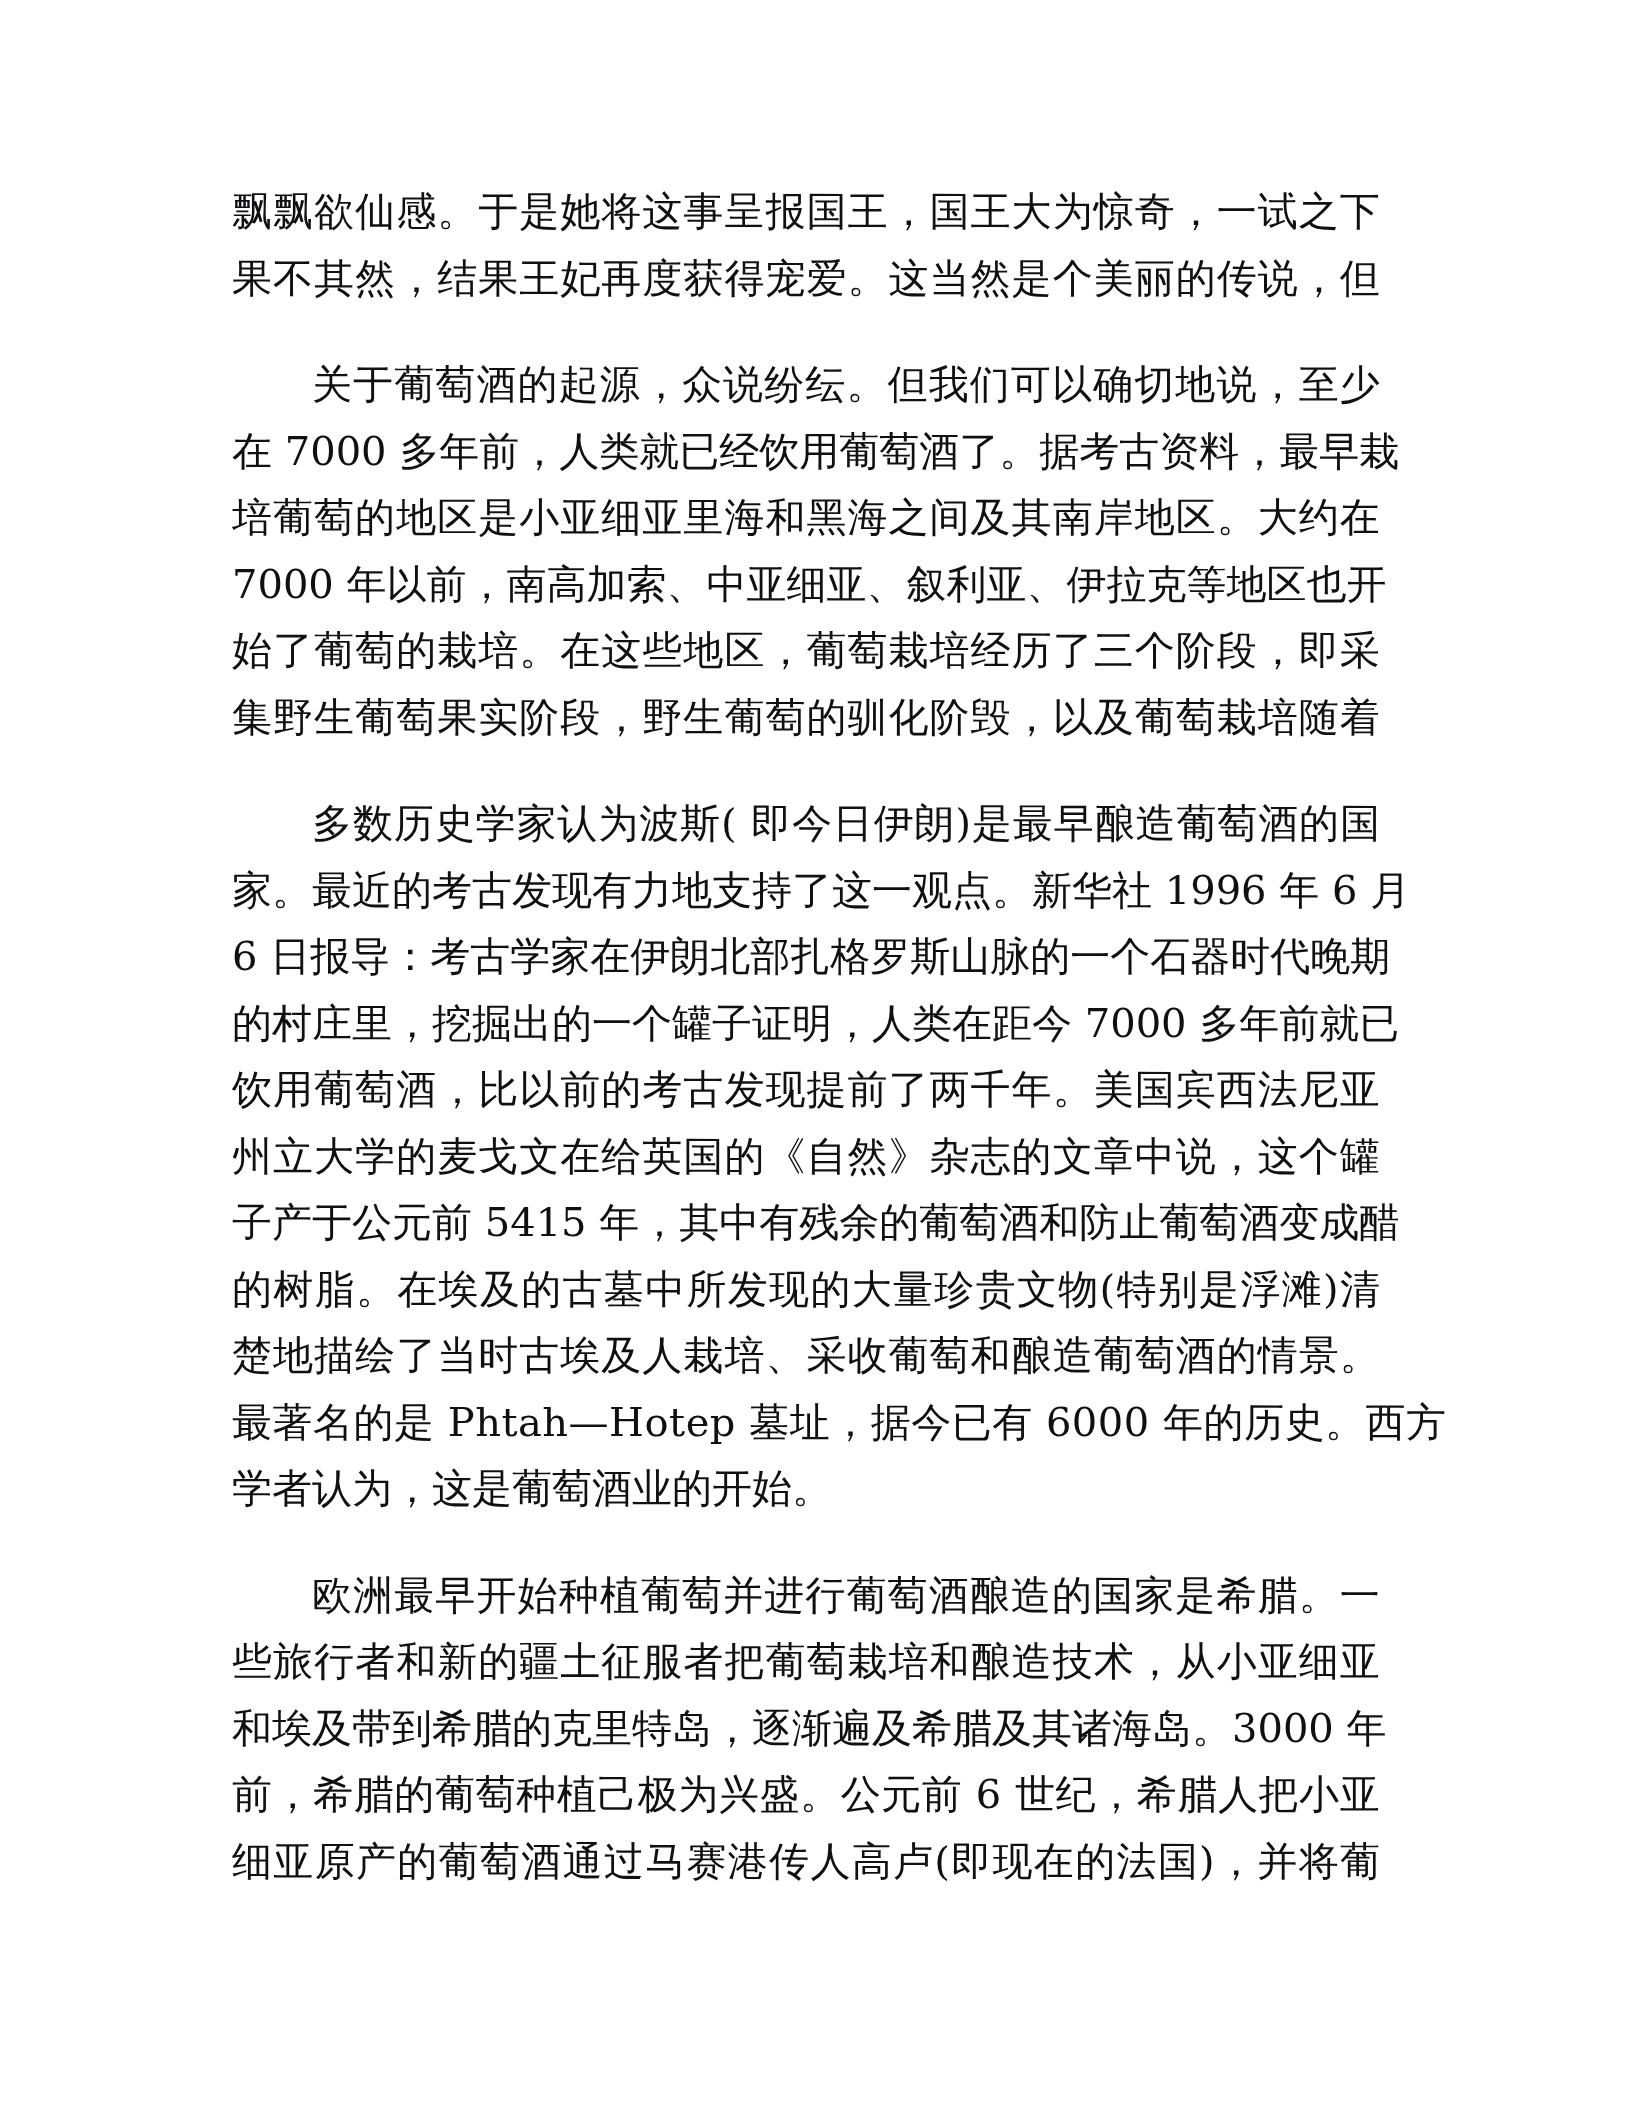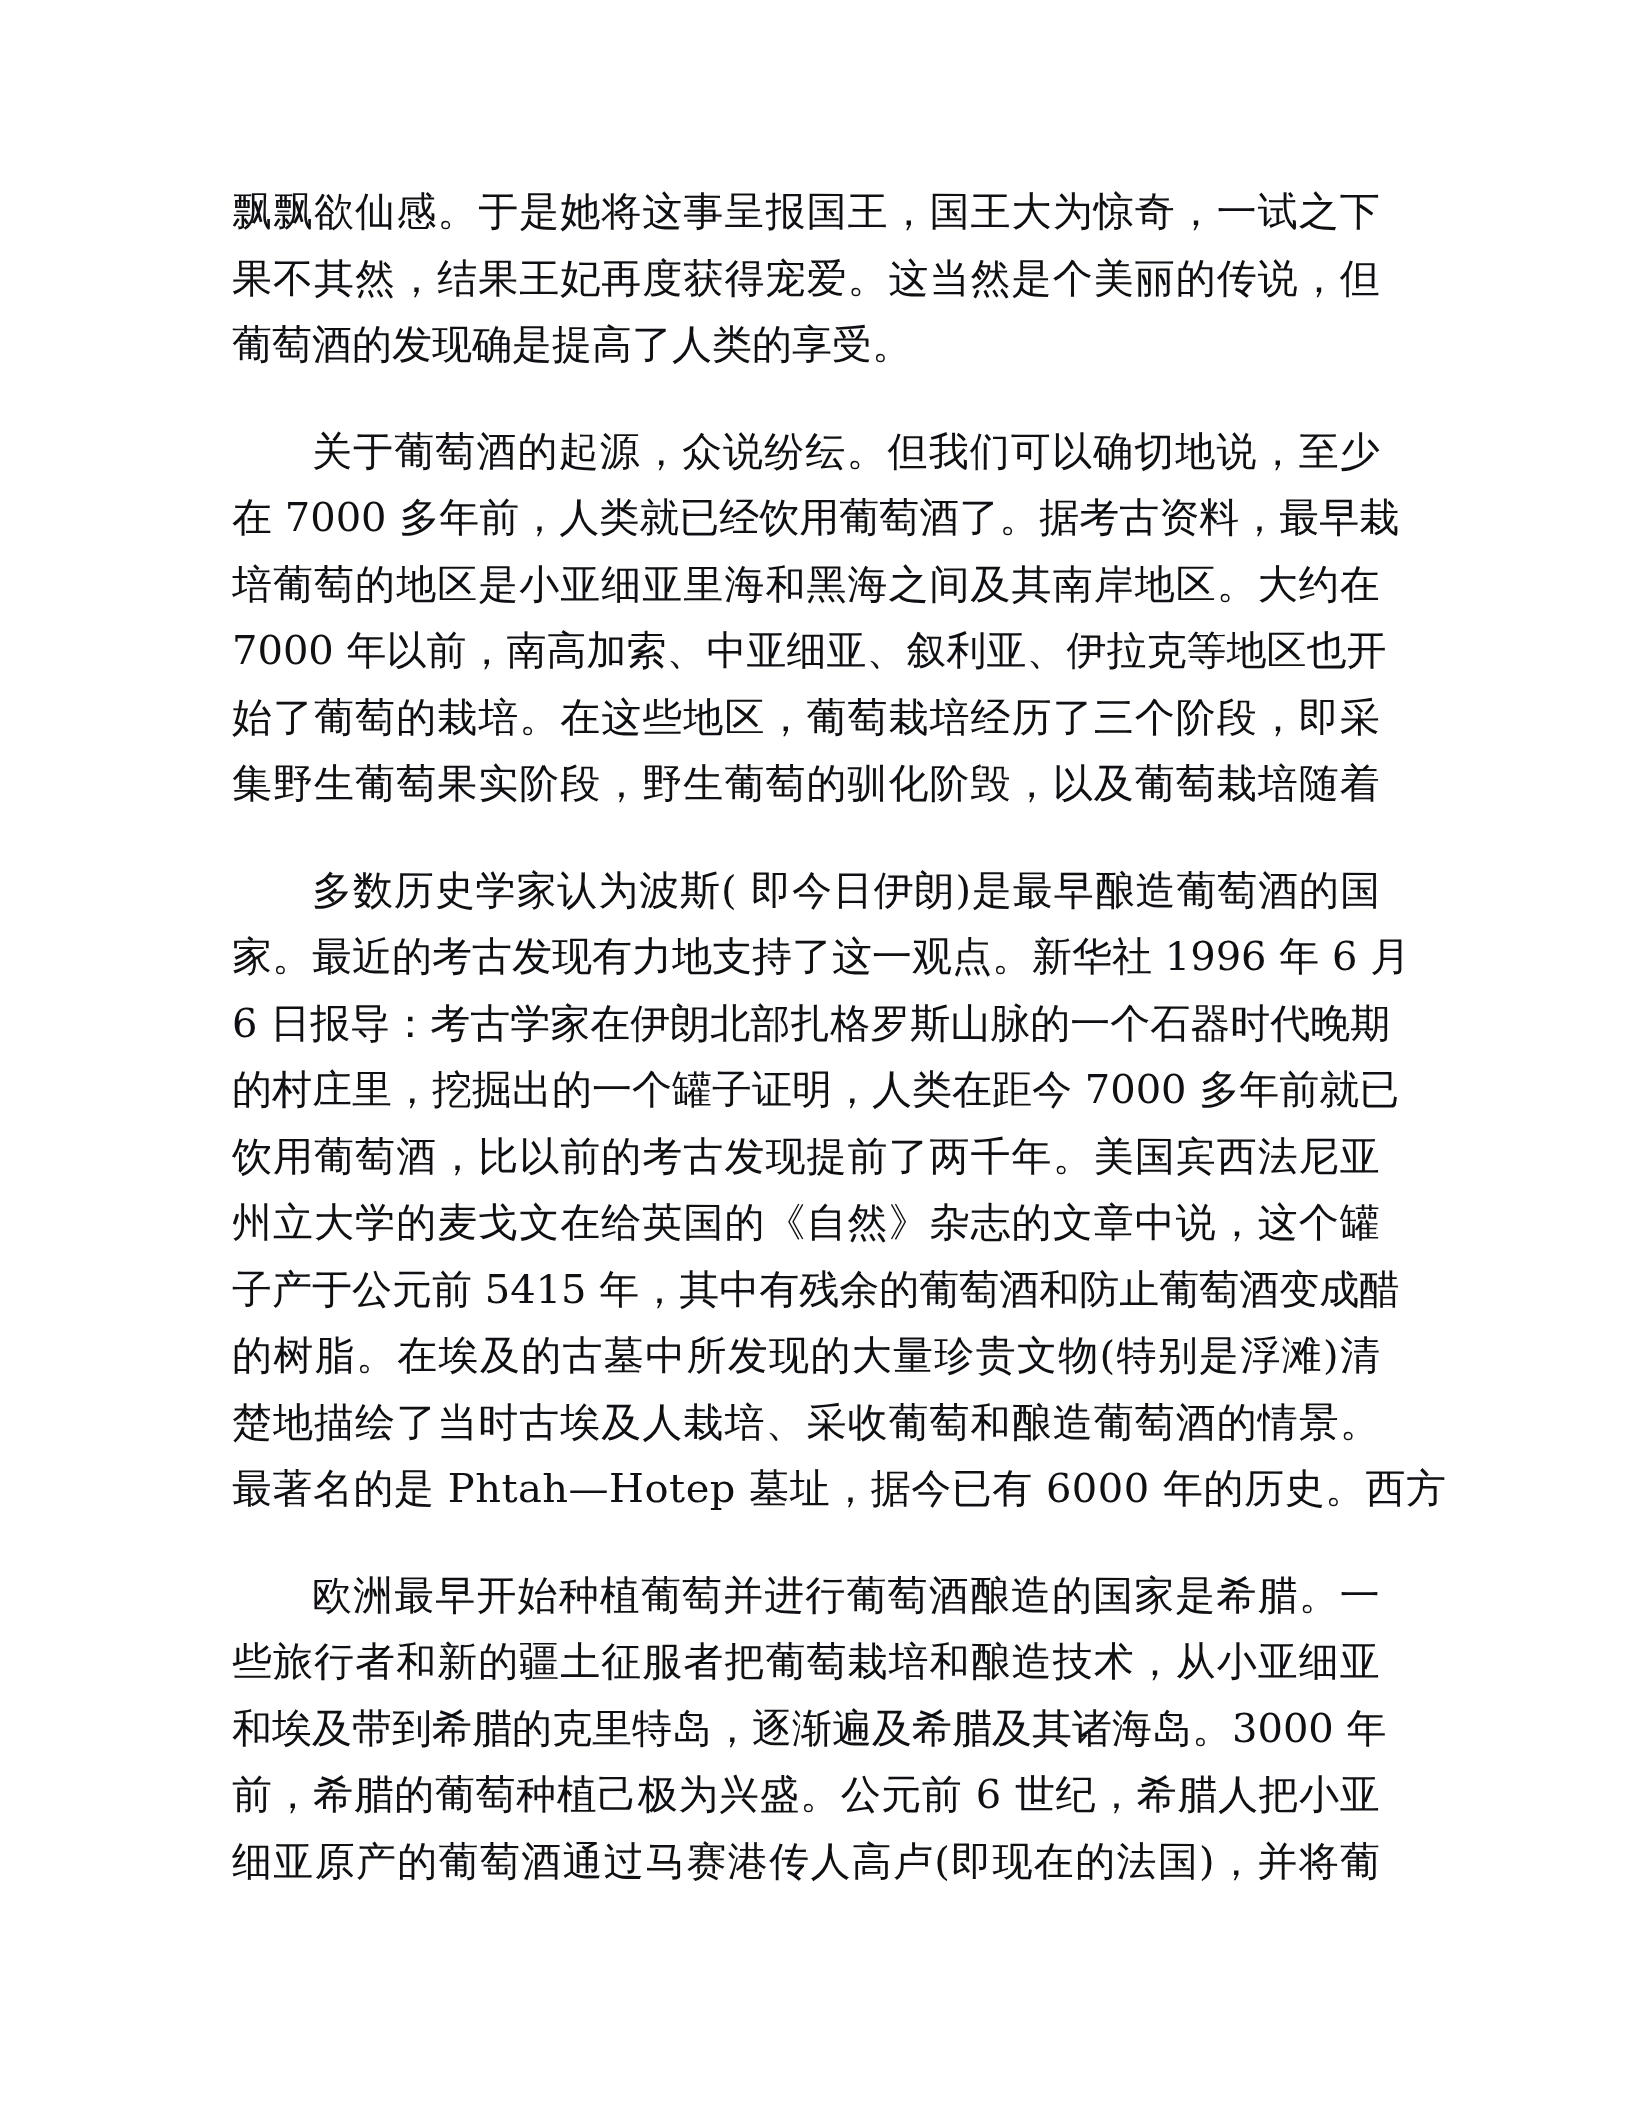--- a/index.html
+++ b/index.html
@@ -67,23 +67,20 @@
 <div class="page">
   <div class="doc-body">
 
     <div class="para">
       <span class="line justify">
         <span style="display: flex; flex: 1 1 auto; justify-content: space-between;"><span style="white-space: pre;">飘</span><span style="white-space: pre;">飘</span><span style="white-space: pre;">欲</span><span style="white-space: pre;">仙</span><span style="white-space: pre;">感</span><span style="white-space: pre;">。</span><span style="white-space: pre;">于</span><span style="white-space: pre;">是</span><span style="white-space: pre;">她</span><span style="white-space: pre;">将</span><span style="white-space: pre;">这</span><span style="white-space: pre;">事</span><span style="white-space: pre;">呈</span><span style="white-space: pre;">报</span><span style="white-space: pre;">国</span><span style="white-space: pre;">王</span><span style="white-space: pre;">，</span><span style="white-space: pre;">国</span><span style="white-space: pre;">王</span><span style="white-space: pre;">大</span><span style="white-space: pre;">为</span><span style="white-space: pre;">惊</span><span style="white-space: pre;">奇</span><span style="white-space: pre;">，</span><span style="white-space: pre;">一</span><span style="white-space: pre;">试</span><span style="white-space: pre;">之</span><span style="white-space: pre;">下</span></span>
       </span>
       <span class="line justify">
         <span style="display: flex; flex: 1 1 auto; justify-content: space-between;"><span style="white-space: pre;">果</span><span style="white-space: pre;">不</span><span style="white-space: pre;">其</span><span style="white-space: pre;">然</span><span style="white-space: pre;">，</span><span style="white-space: pre;">结</span><span style="white-space: pre;">果</span><span style="white-space: pre;">王</span><span style="white-space: pre;">妃</span><span style="white-space: pre;">再</span><span style="white-space: pre;">度</span><span style="white-space: pre;">获</span><span style="white-space: pre;">得</span><span style="white-space: pre;">宠</span><span style="white-space: pre;">爱</span><span style="white-space: pre;">。</span><span style="white-space: pre;">这</span><span style="white-space: pre;">当</span><span style="white-space: pre;">然</span><span style="white-space: pre;">是</span><span style="white-space: pre;">个</span><span style="white-space: pre;">美</span><span style="white-space: pre;">丽</span><span style="white-space: pre;">的</span><span style="white-space: pre;">传</span><span style="white-space: pre;">说</span><span style="white-space: pre;">，</span><span style="white-space: pre;">但</span></span>
       </span>
-      <span class="line">
-        <span>葡萄酒的发现确是提高了人类的享受。</span>
-      </span>
     </div>
 
     <div class="para">
       <span class="line justify">
         <span class="indent"></span>
           <span style="display: flex; flex: 1 1 auto; justify-content: space-between;"><span style="white-space: pre;">关</span><span style="white-space: pre;">于</span><span style="white-space: pre;">葡</span><span style="white-space: pre;">萄</span><span style="white-space: pre;">酒</span><span style="white-space: pre;">的</span><span style="white-space: pre;">起</span><span style="white-space: pre;">源</span><span style="white-space: pre;">，</span><span style="white-space: pre;">众</span><span style="white-space: pre;">说</span><span style="white-space: pre;">纷</span><span style="white-space: pre;">纭</span><span style="white-space: pre;">。</span><span style="white-space: pre;">但</span><span style="white-space: pre;">我</span><span style="white-space: pre;">们</span><span style="white-space: pre;">可</span><span style="white-space: pre;">以</span><span style="white-space: pre;">确</span><span style="white-space: pre;">切</span><span style="white-space: pre;">地</span><span style="white-space: pre;">说</span><span style="white-space: pre;">，</span><span style="white-space: pre;">至</span><span style="white-space: pre;">少</span></span>
       </span>
       <span class="line justify">
         <span style="display: flex; flex: 1 1 auto; justify-content: space-between;"><span style="white-space: pre;">在</span><span style="white-space: pre;"> </span><span style="white-space: pre;">7</span><span style="white-space: pre;">0</span><span style="white-space: pre;">0</span><span style="white-space: pre;">0</span><span style="white-space: pre;"> </span><span style="white-space: pre;">多</span><span style="white-space: pre;">年</span><span style="white-space: pre;">前</span><span style="white-space: pre;">，</span><span style="white-space: pre;">人</span><span style="white-space: pre;">类</span><span style="white-space: pre;">就</span><span style="white-space: pre;">已</span><span style="white-space: pre;">经</span><span style="white-space: pre;">饮</span><span style="white-space: pre;">用</span><span style="white-space: pre;">葡</span><span style="white-space: pre;">萄</span><span style="white-space: pre;">酒</span><span style="white-space: pre;">了</span><span style="white-space: pre;">。</span><span style="white-space: pre;">据</span><span style="white-space: pre;">考</span><span style="white-space: pre;">古</span><span style="white-space: pre;">资</span><span style="white-space: pre;">料</span><span style="white-space: pre;">，</span><span style="white-space: pre;">最</span><span style="white-space: pre;">早</span><span style="white-space: pre;">栽</span></span>
       </span>
@@ -126,20 +123,23 @@
       </span>
       <span class="line justify">
         <span style="display: flex; flex: 1 1 auto; justify-content: space-between;"><span style="white-space: pre;">的</span><span style="white-space: pre;">树</span><span style="white-space: pre;">脂</span><span style="white-space: pre;">。</span><span style="white-space: pre;">在</span><span style="white-space: pre;">埃</span><span style="white-space: pre;">及</span><span style="white-space: pre;">的</span><span style="white-space: pre;">古</span><span style="white-space: pre;">墓</span><span style="white-space: pre;">中</span><span style="white-space: pre;">所</span><span style="white-space: pre;">发</span><span style="white-space: pre;">现</span><span style="white-space: pre;">的</span><span style="white-space: pre;">大</span><span style="white-space: pre;">量</span><span style="white-space: pre;">珍</span><span style="white-space: pre;">贵</span><span style="white-space: pre;">文</span><span style="white-space: pre;">物</span><span style="white-space: pre;">(</span><span style="white-space: pre;">特</span><span style="white-space: pre;">别</span><span style="white-space: pre;">是</span><span style="white-space: pre;">浮</span><span style="white-space: pre;">滩</span><span style="white-space: pre;">)</span><span style="white-space: pre;">清</span></span>
       </span>
       <span class="line justify">
         <span style="display: flex; flex: 1 1 auto; justify-content: space-between;"><span style="white-space: pre;">楚</span><span style="white-space: pre;">地</span><span style="white-space: pre;">描</span><span style="white-space: pre;">绘</span><span style="white-space: pre;">了</span><span style="white-space: pre;">当</span><span style="white-space: pre;">时</span><span style="white-space: pre;">古</span><span style="white-space: pre;">埃</span><span style="white-space: pre;">及</span><span style="white-space: pre;">人</span><span style="white-space: pre;">栽</span><span style="white-space: pre;">培</span><span style="white-space: pre;">、</span><span style="white-space: pre;">采</span><span style="white-space: pre;">收</span><span style="white-space: pre;">葡</span><span style="white-space: pre;">萄</span><span style="white-space: pre;">和</span><span style="white-space: pre;">酿</span><span style="white-space: pre;">造</span><span style="white-space: pre;">葡</span><span style="white-space: pre;">萄</span><span style="white-space: pre;">酒</span><span style="white-space: pre;">的</span><span style="white-space: pre;">情</span><span style="white-space: pre;">景</span><span style="white-space: pre;">。</span></span>
       </span>
       <span class="line justify">
         <span class="latin" style="display: flex; flex: 1 1 auto; justify-content: space-between;"><span style="white-space: pre;">最</span><span style="white-space: pre;">著</span><span style="white-space: pre;">名</span><span style="white-space: pre;">的</span><span style="white-space: pre;">是</span><span style="white-space: pre;"> </span><span style="white-space: pre;">P</span><span style="white-space: pre;">h</span><span style="white-space: pre;">t</span><span style="white-space: pre;">a</span><span style="white-space: pre;">h</span><span style="white-space: pre;">—</span><span style="white-space: pre;">H</span><span style="white-space: pre;">o</span><span style="white-space: pre;">t</span><span style="white-space: pre;">e</span><span style="white-space: pre;">p</span><span style="white-space: pre;"> </span><span style="white-space: pre;">墓</span><span style="white-space: pre;">址</span><span style="white-space: pre;">，</span><span style="white-space: pre;">据</span><span style="white-space: pre;">今</span><span style="white-space: pre;">已</span><span style="white-space: pre;">有</span><span style="white-space: pre;"> </span><span style="white-space: pre;">6</span><span style="white-space: pre;">0</span><span style="white-space: pre;">0</span><span style="white-space: pre;">0</span><span style="white-space: pre;"> </span><span style="white-space: pre;">年</span><span style="white-space: pre;">的</span><span style="white-space: pre;">历</span><span style="white-space: pre;">史</span><span style="white-space: pre;">。</span><span style="white-space: pre;">西</span><span style="white-space: pre;">方</span></span>
       </span>
+      <span class="line">
+        <span>学者认为，这是葡萄酒业的开始。</span>
+      </span>
     </div>
 
     <div class="para">
       <span class="line justify">
         <span class="indent"></span>
           <span style="display: flex; flex: 1 1 auto; justify-content: space-between;"><span style="white-space: pre;">欧</span><span style="white-space: pre;">洲</span><span style="white-space: pre;">最</span><span style="white-space: pre;">早</span><span style="white-space: pre;">开</span><span style="white-space: pre;">始</span><span style="white-space: pre;">种</span><span style="white-space: pre;">植</span><span style="white-space: pre;">葡</span><span style="white-space: pre;">萄</span><span style="white-space: pre;">并</span><span style="white-space: pre;">进</span><span style="white-space: pre;">行</span><span style="white-space: pre;">葡</span><span style="white-space: pre;">萄</span><span style="white-space: pre;">酒</span><span style="white-space: pre;">酿</span><span style="white-space: pre;">造</span><span style="white-space: pre;">的</span><span style="white-space: pre;">国</span><span style="white-space: pre;">家</span><span style="white-space: pre;">是</span><span style="white-space: pre;">希</span><span style="white-space: pre;">腊</span><span style="white-space: pre;">。</span><span style="white-space: pre;">一</span></span>
       </span>
       <span class="line justify">
         <span style="display: flex; flex: 1 1 auto; justify-content: space-between;"><span style="white-space: pre;">些</span><span style="white-space: pre;">旅</span><span style="white-space: pre;">行</span><span style="white-space: pre;">者</span><span style="white-space: pre;">和</span><span style="white-space: pre;">新</span><span style="white-space: pre;">的</span><span style="white-space: pre;">疆</span><span style="white-space: pre;">土</span><span style="white-space: pre;">征</span><span style="white-space: pre;">服</span><span style="white-space: pre;">者</span><span style="white-space: pre;">把</span><span style="white-space: pre;">葡</span><span style="white-space: pre;">萄</span><span style="white-space: pre;">栽</span><span style="white-space: pre;">培</span><span style="white-space: pre;">和</span><span style="white-space: pre;">酿</span><span style="white-space: pre;">造</span><span style="white-space: pre;">技</span><span style="white-space: pre;">术</span><span style="white-space: pre;">，</span><span style="white-space: pre;">从</span><span style="white-space: pre;">小</span><span style="white-space: pre;">亚</span><span style="white-space: pre;">细</span><span style="white-space: pre;">亚</span></span>
       </span>

